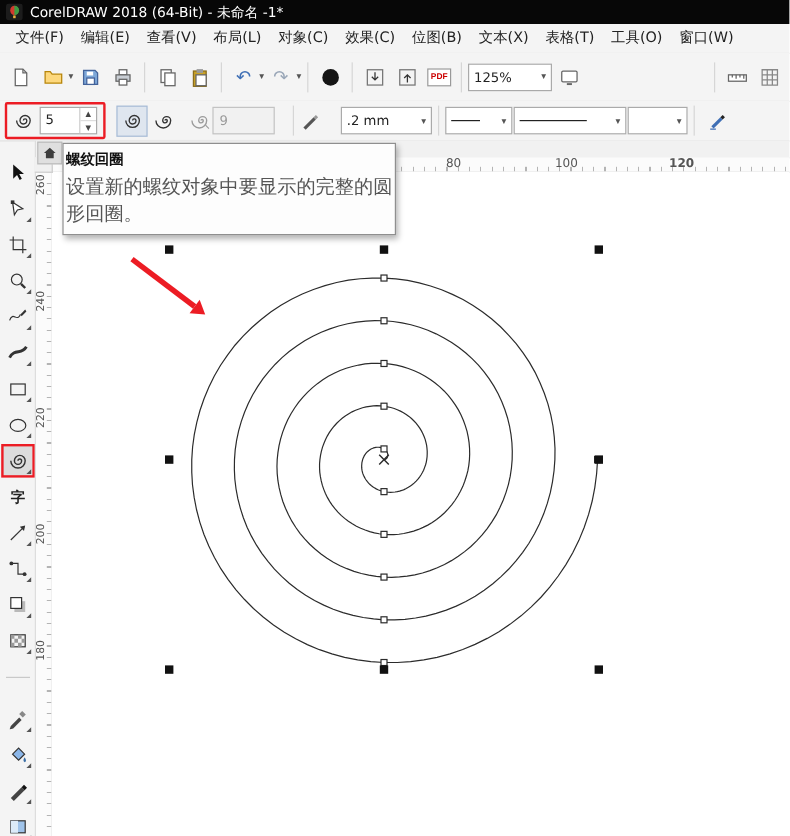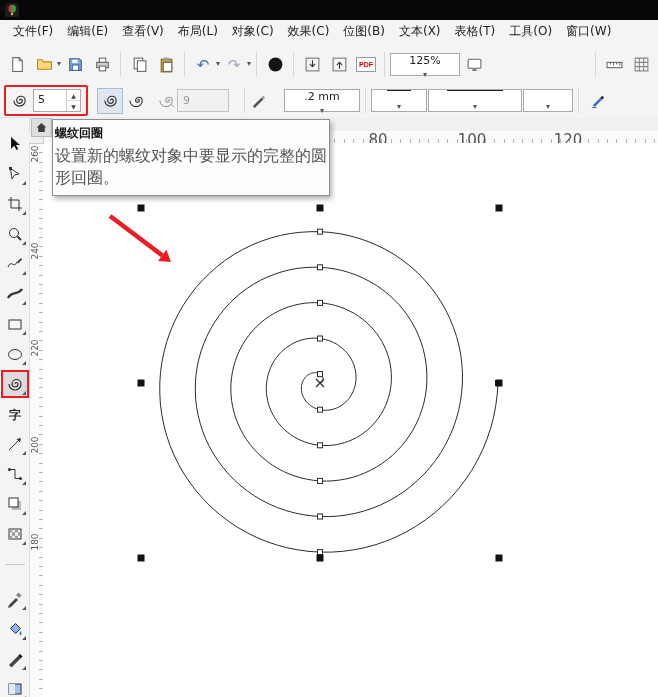--- a/index.html
+++ b/index.html
@@ -24,21 +24,21 @@
   .tbtn svg,.ic{width:17px;height:17px;}
   .ic{flex:0 0 auto;}
   .caret{font-size:8px;color:#555;line-height:1;}
   .sep{width:1px;height:25px;background:#d6d6d6;margin:0 4px;flex:0 0 auto;}
   .grp{display:flex;align-items:center;}
   .undo-glyph{font-size:15px;color:#3f6fb5;line-height:1;}
   .undo-glyph.dim{color:#9aa7b8;}
   .pdf{font-size:7px;font-weight:bold;color:#c00;border:1px solid #999;background:#fff;
        padding:3px 2px;line-height:1;}
   .combo{display:flex;align-items:center;justify-content:space-between;border:1px solid #aaa;
-         background:#fff;height:21px;padding:0 4px;gap:4px;flex-direction:column;}
+         background:#fff;height:21px;padding:0 4px;gap:4px;}
   .combo .cval{font-size:11px;}
   .w72{width:66px;margin-left:16px;} .w64{width:60px;} .w52{width:46px;} .w88{width:84px;} .w44{width:40px;}
   .linestyle{display:inline-block;width:24px;border-top:1px solid #222;}
   .linestyle.wide{width:56px;}
   .spinbox{display:flex;align-items:stretch;border:1px solid #aaa;background:#fff;height:21px;width:46px;}
   .spin-val{flex:1;padding:3px 4px;font-size:11px;}
   .spin-btns{width:13px;display:flex;flex-direction:column;border-left:1px solid #ccc;}
   .spin-btns span{flex:1;display:flex;align-items:center;justify-content:center;font-size:6px;color:#444;}
   .spin-btns span:first-child{border-bottom:1px solid #ddd;}
   .numbox{border:1px solid #c3c3c3;background:#f1f1f1;color:#9a9a9a;height:21px;width:40px;
@@ -50,22 +50,22 @@
           border-bottom:1px solid #e2e2e2;}
   .hometab{position:absolute;left:2px;top:1px;width:19px;height:17px;background:#dfdfdf;
            border:1px solid #bbb;display:flex;align-items:center;justify-content:center;z-index:5;}
   .hometab svg{width:13px;height:13px;}
   .ruler-origin{position:absolute;left:29px;top:131px;width:14px;height:12px;background:#f0f0f0;
                 border-right:1px solid #ccc;border-bottom:1px solid #ccc;z-index:2;}
   .hruler{position:absolute;left:43px;top:131px;right:0;height:12px;background-color:#fbfbfb;
           border-bottom:1px solid #c9c9c9;
           background-image:repeating-linear-gradient(90deg,#b4b4b4 0 1px,transparent 1px 9.4px);
           background-size:100% 4px;background-position:0 100%;background-repeat:no-repeat;}
-  .hl{position:absolute;top:0;font-size:15px;color:#555;transform:translateX(-50%);}
-  .hl0{left:335px;} .hl1{left:429px;} .hl2{left:525px;}
+  .hl{position:absolute;top:0;font-size:10px;color:#555;transform:translateX(-50%);}
+  .hl0{left:335px;} .hl1{left:429px;} .hl2{left:525px;font-weight:bold;}
   .vruler{position:absolute;left:29px;top:143px;width:14px;bottom:0;background-color:#fbfbfb;
           border-right:1px solid #c9c9c9;
           background-image:repeating-linear-gradient(180deg,#b4b4b4 0 1px,transparent 1px 9.4px);
           background-size:4px 100%;background-position:100% 0;background-repeat:no-repeat;}
   .vl{position:absolute;left:-4px;width:20px;text-align:center;font-size:9px;color:#555;
       transform:rotate(-90deg);}
   .vl0{top:6px;} .vl1{top:103px;} .vl2{top:200px;} .vl3{top:297px;} .vl4{top:394px;}
   
   .toolbox{position:absolute;left:0;top:117px;width:29px;bottom:0;background:#f4f4f4;
            border-right:1px solid #ddd;border-top:1px solid #e3e3e3;display:flex;flex-direction:column;
@@ -89,20 +89,21 @@
 </head>
 <body>
 
 <div class="titlebar">
   <svg class="appicon" viewBox="0 0 16 16">
     <rect width="16" height="16" rx="3" fill="#1c1c1c"></rect>
     <ellipse cx="8" cy="6.5" rx="4" ry="4.5" fill="#d23a2e"></ellipse>
     <path d="M8 2 a4.5 4.5 0 0 1 0 9 z" fill="#3f9b44"></path>
     <rect x="6.8" y="11.3" width="2.4" height="2.6" fill="#e8b13d"></rect>
   </svg>
+  <span>CorelDRAW 2018 (64-Bit) - 未命名 -1*</span>
 </div>
 
 <div class="menubar">
   <span class="menu-item">文件(F)</span>
   <span class="menu-item">编辑(E)</span>
   <span class="menu-item">查看(V)</span>
   <span class="menu-item">布局(L)</span>
   <span class="menu-item">对象(C)</span>
   <span class="menu-item">效果(C)</span>
   <span class="menu-item">位图(B)</span>

